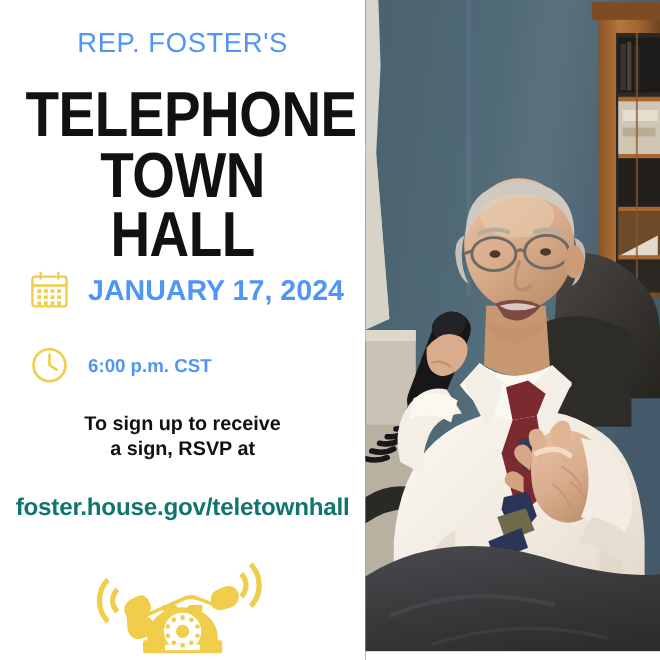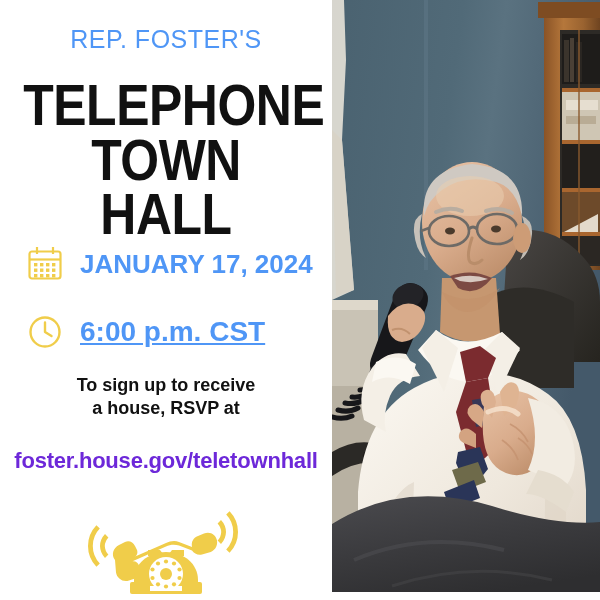--- a/index.html
+++ b/index.html
@@ -62,37 +62,37 @@
   .info-icon { width:42px; height:42px; flex:0 0 42px; display:block; }
 
   .info-text {
     color:#4f96f6;
     font-size:26px;
     font-weight:bold;
     letter-spacing:0px;
     white-space:nowrap;
     line-height:1;
   }
-  .info-row.time .info-text { font-size:28px;text-decoration:underline; }
+  .info-row.time .info-text { font-size:17px; }
 
   
   .rsvp {
     position:absolute; top:374px; left:0; width:332px;
     text-align:center;
     color:#111111;
     font-size:18px;
     font-weight:bold;
     line-height:1.28;
   }
   .rsvp .l2 { display:block; }
 
   .url {
     position:absolute; top:448px; left:0; width:332px;
     text-align:center;
-    color:#6d28d9;
+    color:#0f766e;
     font-size:22px;
     font-weight:bold;
     letter-spacing:-0.2px;
     white-space:nowrap;
   }
 
   .phone-logo {
     position:absolute;
     left:50%; top:498px;
     transform:translateX(-50%);
@@ -156,21 +156,21 @@
         <svg viewBox="0 0 42 42" xmlns="http://www.w3.org/2000/svg">
           <circle cx="21" cy="21" r="14.5" fill="none" stroke="#f0cd4a" stroke-width="2.4"></circle>
           <path d="M21 11.5 L21 21 L27.5 25" fill="none" stroke="#f0cd4a" stroke-width="2.4" stroke-linecap="round" stroke-linejoin="round"></path>
         </svg>
       </span>
       <span class="info-text">6:00 p.m. CST</span>
     </div>
 
     <div class="rsvp">
       <span>To sign up to receive</span>
-      <span class="l2">a house, RSVP at</span>
+      <span class="l2">a sign, RSVP at</span>
     </div>
 
     <div class="url">foster.house.gov/teletownhall</div>
 
     <span class="phone-logo">
       <svg viewBox="0 0 180 96" xmlns="http://www.w3.org/2000/svg">
         <g fill="#f0cd4a">
 
           <path d="M24 48 a18 18 0 0 1 5-12 l3.4 3.4 a13 13 0 0 0 -3.6 8.6 a13 13 0 0 0 3.6 8.6 L29 60 a18 18 0 0 1 -5 -12z"></path>
           <path d="M12 48 a30 30 0 0 1 8.4 -20.8 l3.4 3.4 A25 25 0 0 0 16.8 48 a25 25 0 0 0 7 17.4 L20.4 68.8 A30 30 0 0 1 12 48z"></path>

